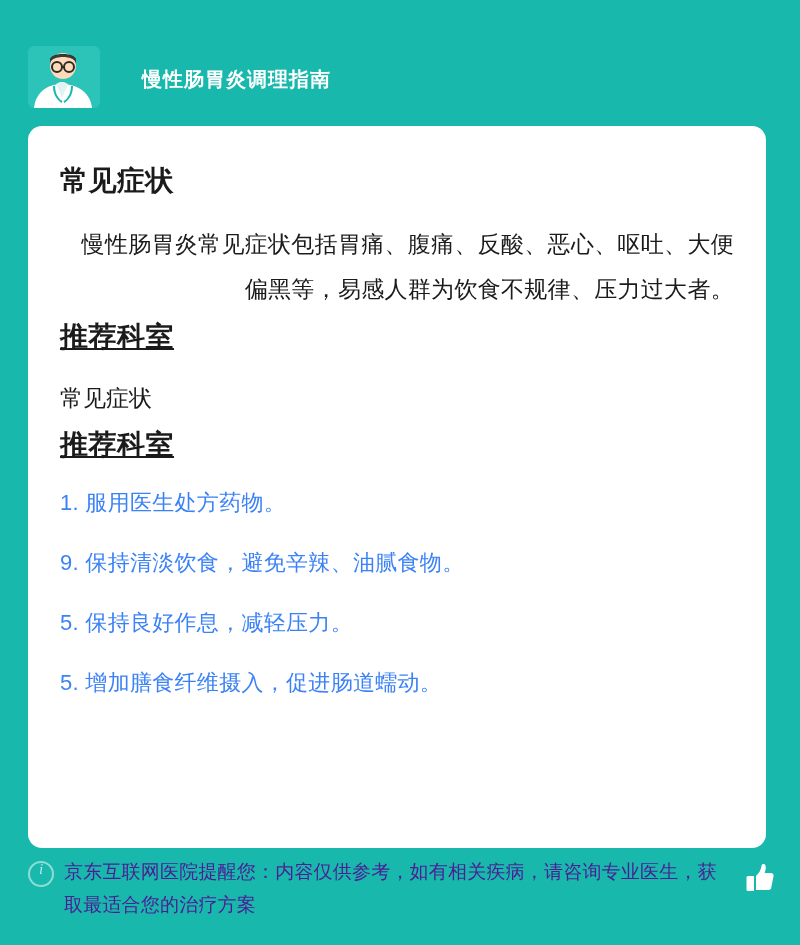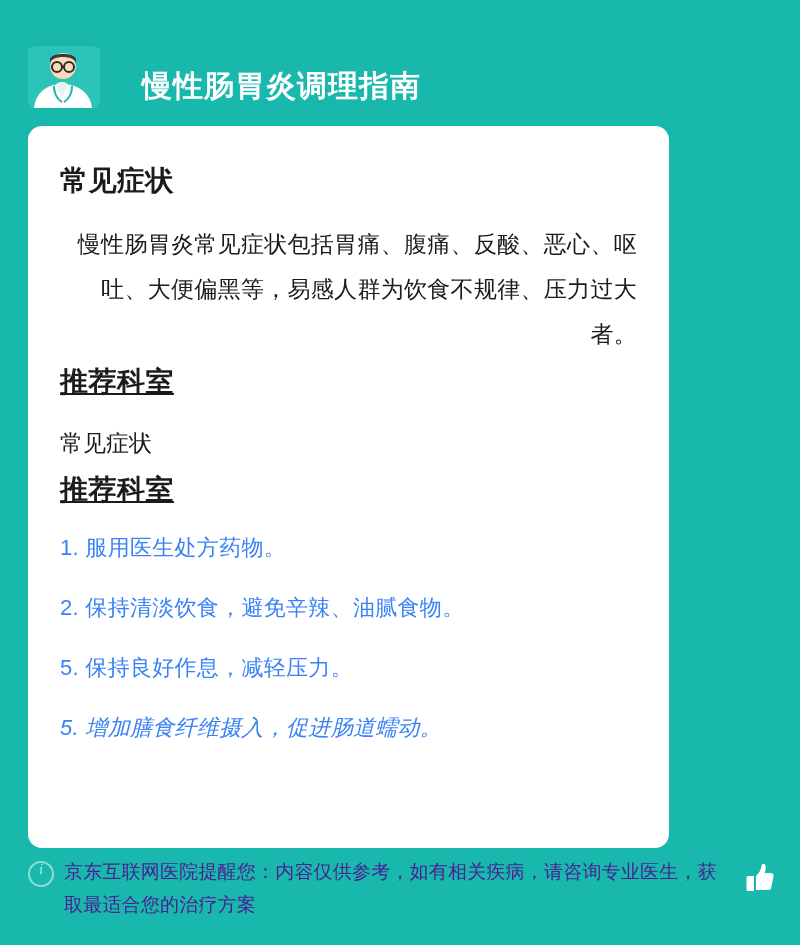--- a/index.html
+++ b/index.html
@@ -29,35 +29,35 @@
     position: absolute;
     left: 0;
     top: 20px;
     width: 72px;
     height: 62px;
   }
   .header-title {
     position: absolute;
     left: 114px;
     top: 40px;
-    font-size: 30px;
+    font-size: 20px;
     font-weight: bold;
     color: #ffffff;
     letter-spacing: 1px;
     white-space: nowrap;
   }
   
   .card {
     position: relative;
     background: #ffffff;
     border-radius: 14px;
     margin-top: 22px;
     padding: 30px 32px 34px 32px;
     box-sizing: border-box;
-    width: 641px;
+    width: 738px;
     min-height: 722px;
   }
   .section-title {
     font-size: 28px;
     font-weight: bold;
     color: #1b1b1b;
     margin: 6px 0 22px 0;
     letter-spacing: 0.5px;
   }
   .section-title.tight {
@@ -84,21 +84,20 @@
   }
   .tips li {
     font-size: 22px;
     color: #3b82f6;
     line-height: 34px;
     margin-bottom: 26px;
     letter-spacing: 0.3px;
   }
   .tips li:last-child {
     margin-bottom: 0;
-    font-style: italic;
   }
   
   .footer {
     position: absolute;
     left: 28px;
     right: 22px;
     bottom: 24px;
     display: flex;
     align-items: flex-start;
   }
@@ -172,21 +171,21 @@
 
     <h2 class="section-title">常见症状</h2>
     <p class="paragraph">慢性肠胃炎常见症状包括胃痛、腹痛、反酸、恶心、呕吐、大便偏黑等，易感人群为饮食不规律、压力过大者。</p>
 
     <h2 class="section-title tight">推荐科室</h2>
     <p class="plain-line">常见症状</p>
 
     <h2 class="section-title tight">推荐科室</h2>
     <ul class="tips">
       <li>1. 服用医生处方药物。</li>
-      <li>2. 保持清淡饮食，避免辛辣、油腻食物。</li>
+      <li>9. 保持清淡饮食，避免辛辣、油腻食物。</li>
       <li>5. 保持良好作息，减轻压力。</li>
       <li>5. 增加膳食纤维摄入，促进肠道蠕动。</li>
     </ul>
 
   </div>
 
   <div class="footer">
     <span class="info-icon"></span>
     <span class="footer-text">京东互联网医院提醒您：内容仅供参考，如有相关疾病，请咨询专业医生，获取最适合您的治疗方案</span>
     <span class="thumb-icon">

